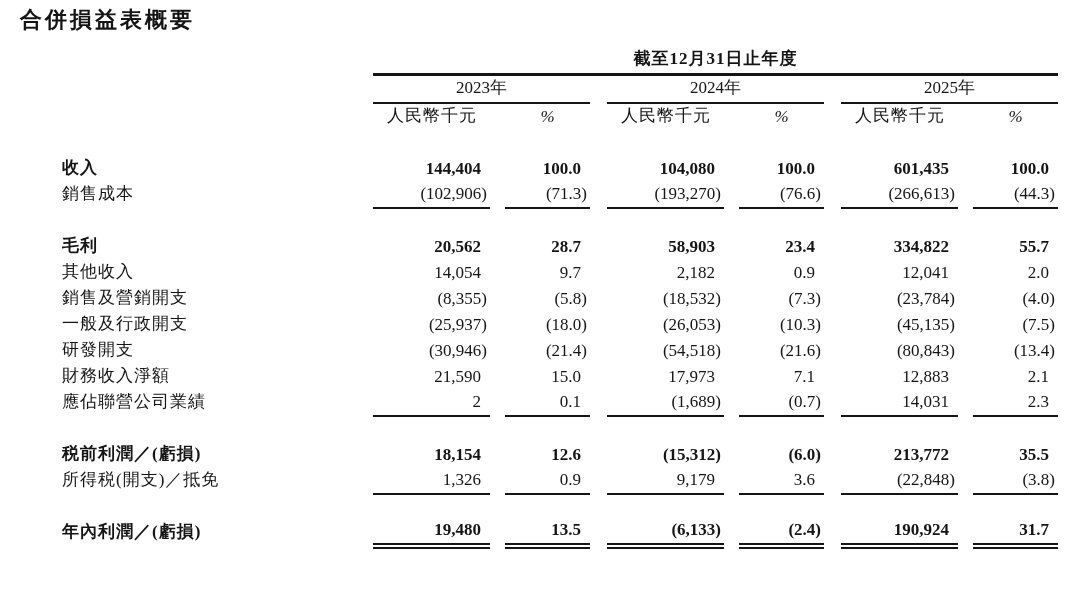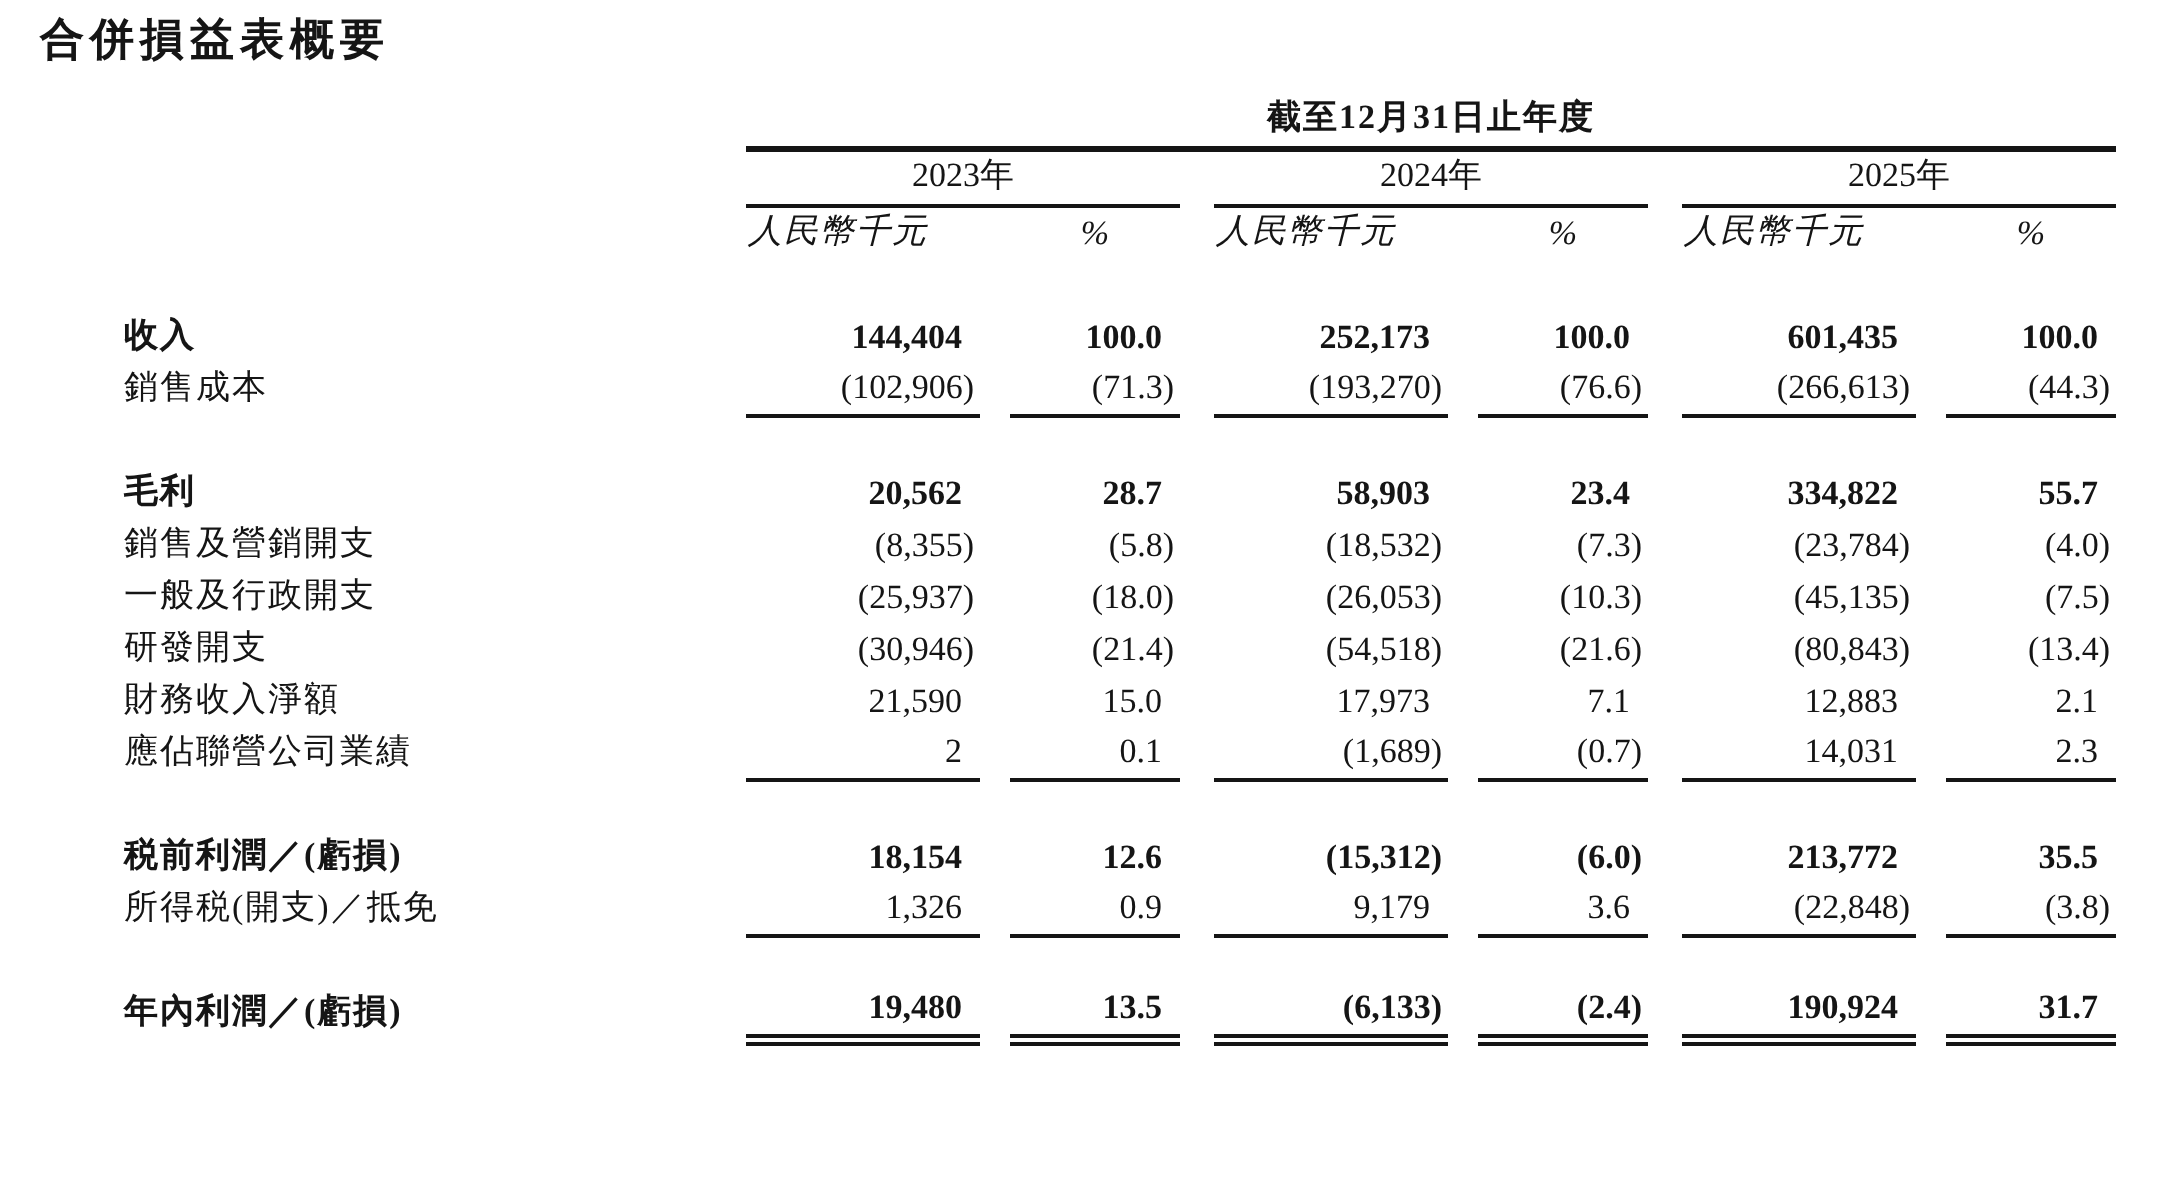--- a/index.html
+++ b/index.html
@@ -26,21 +26,21 @@
   thead tr.h-years{height:26px;}
   thead tr.h-units{height:25px;}
   th.period{
     border-bottom:3px solid #151515;text-align:center;
     font-weight:700;padding-bottom:3px;letter-spacing:1px;
   }
   th.year{
     border-bottom:2px solid #151515;text-align:center;
     font-weight:400;padding-bottom:3px;
   }
-  th.unit{font-style:italic;text-align:left;padding-bottom:3px;padding-left:1px;letter-spacing:1px;}
+  th.unit{text-align:center;padding-bottom:3px;padding-left:1px;letter-spacing:1px;}
   th.pcth{font-style:italic;text-align:center;padding-bottom:3px;}
   tbody tr{height:25px;}
   tbody tr.spacer{height:26px;}
   td.label{text-align:left;letter-spacing:1px;white-space:nowrap;}
   td.val{text-align:right;padding-right:9px;padding-bottom:3px;white-space:nowrap;}
   td.val.paren{padding-right:3px;}
   td.label{padding-bottom:3px;}
   tr.bold td{font-weight:700;}
   tr.rule-single td.val{border-bottom:2px solid #151515;margin-top:42px;}
   tr.rule-double td.val{border-bottom:6px double #151515;}
@@ -96,21 +96,21 @@
   <tbody>
       <tr class="spacer">
         <td colspan="12"></td>
       </tr>
       <tr class="bold">
     <td class="label">收入</td>
     <td class="val">144,404</td>
     <td></td>
     <td class="val">100.0</td>
     <td></td>
-    <td class="val">252,173</td>
+    <td class="val">104,080</td>
     <td></td>
     <td class="val">100.0</td>
     <td></td>
     <td class="val">601,435</td>
     <td></td>
     <td class="val">100.0</td>
   </tr>
       <tr class="rule-single">
     <td class="label">銷售成本</td>
     <td class="val paren">(102,906)</td>
@@ -134,20 +134,34 @@
     <td></td>
     <td class="val">28.7</td>
     <td></td>
     <td class="val">58,903</td>
     <td></td>
     <td class="val">23.4</td>
     <td></td>
     <td class="val">334,822</td>
     <td></td>
     <td class="val">55.7</td>
+  </tr>
+      <tr>
+    <td class="label">其他收入</td>
+    <td class="val">14,054</td>
+    <td></td>
+    <td class="val">9.7</td>
+    <td></td>
+    <td class="val">2,182</td>
+    <td></td>
+    <td class="val">0.9</td>
+    <td></td>
+    <td class="val">12,041</td>
+    <td></td>
+    <td class="val">2.0</td>
   </tr>
       <tr>
     <td class="label">銷售及營銷開支</td>
     <td class="val paren">(8,355)</td>
     <td></td>
     <td class="val paren">(5.8)</td>
     <td></td>
     <td class="val paren">(18,532)</td>
     <td></td>
     <td class="val paren">(7.3)</td>

